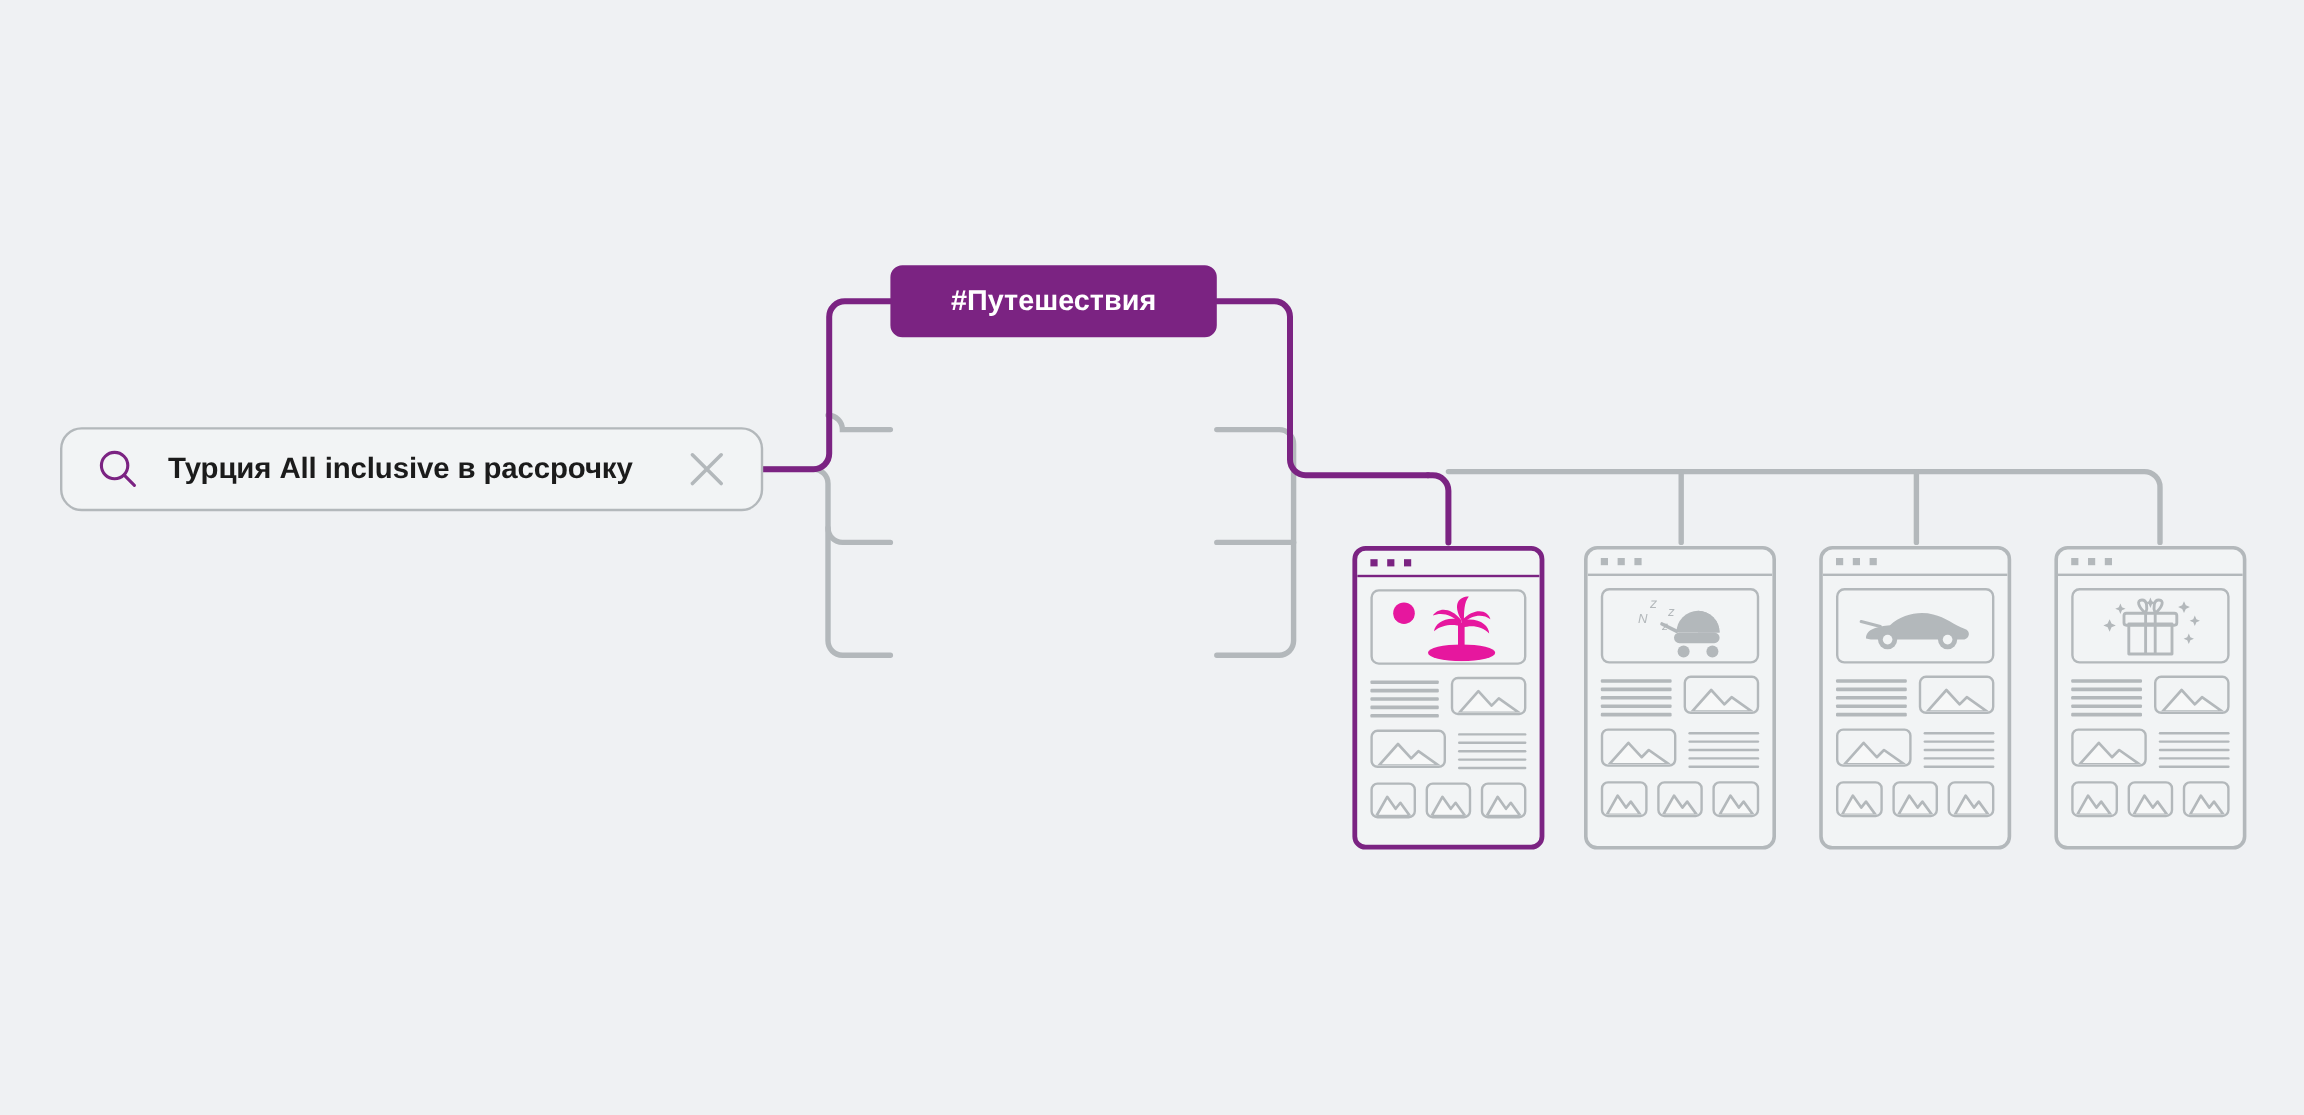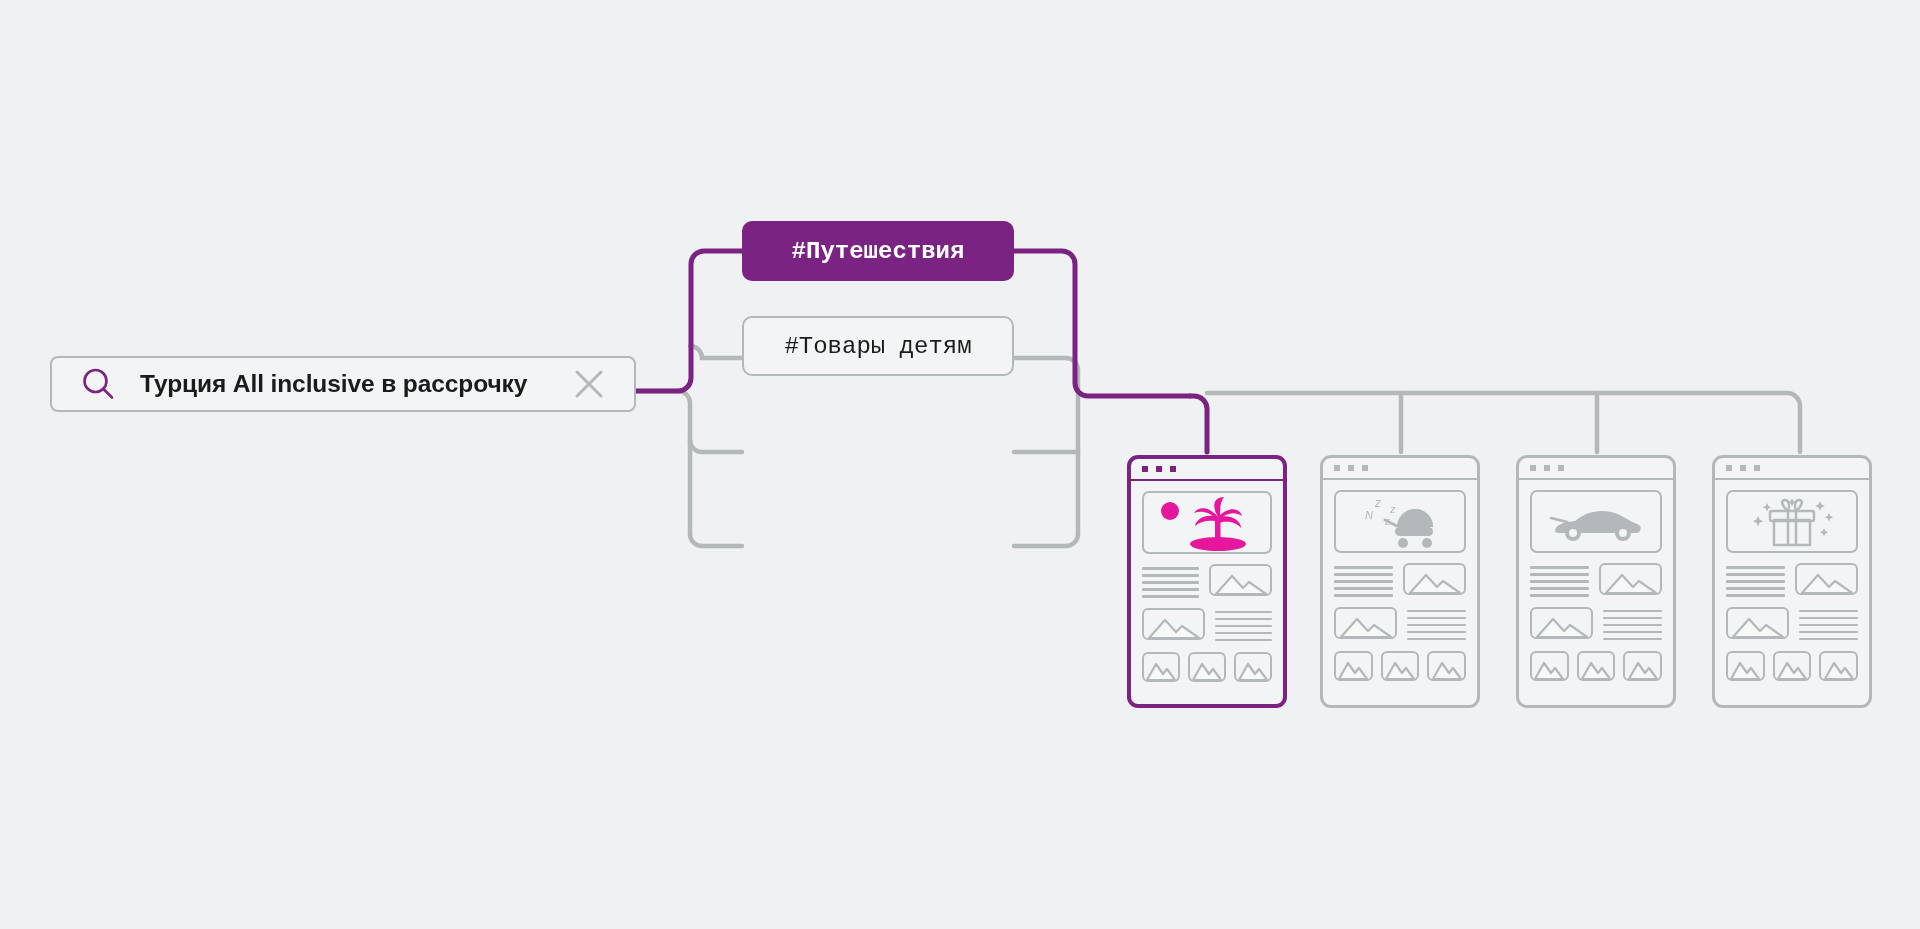--- a/index.html
+++ b/index.html
@@ -30,25 +30,25 @@
     height: 929px;
     pointer-events: none;
   }
 
   
   #search-bar {
     position: absolute;
     left: 50px;
     top: 356px;
     width: 586px;
-    height: 56px;
+    height: 70px;
     box-sizing: border-box;
     background: #F2F4F5;
     border: 2.5px solid #B3B8BB;
-    border-radius: 8px;
+    border-radius: 18px;
     display: flex;
     align-items: center;
     padding: 0 18px 0 26px;
   }
   #search-icon-wrap {
     flex: 0 0 auto;
     width: 40px;
     height: 40px;
     display: flex;
     align-items: center;
@@ -80,21 +80,20 @@
     left: 742px;
     width: 272px;
     height: 60px;
     box-sizing: border-box;
     border-radius: 10px;
     display: flex;
     align-items: center;
     justify-content: center;
     font-size: 24px;
     white-space: nowrap;
-    font-family: Liberation Mono, monospace;
   }
   .tag.inactive {
     background: #F2F4F5;
     border: 2.5px solid #B3B8BB;
     color: #1B1B1B;
     font-weight: 400;
   }
   .tag.active {
     background: #7B2382;
     border: 2.5px solid #7B2382;
@@ -246,23 +245,20 @@
     <span id="clear-icon-wrap">
       <svg width="34" height="34" viewBox="0 0 34 34">
         <line x1="5" y1="5" x2="29" y2="29" stroke="#B3B8BB" stroke-width="3" stroke-linecap="round"></line>
         <line x1="29" y1="5" x2="5" y2="29" stroke="#B3B8BB" stroke-width="3" stroke-linecap="round"></line>
       </svg>
     </span>
   </div>
 
   <div class="tag active" id="tag-0">
     <span>#Путешествия</span>
-  </div>
-  <div class="tag inactive" id="tag-1">
-    <span>#Товары детям</span>
   </div>
 
   <div class="card active" id="card-0">
     <div class="card-titlebar">
       <span class="dot"></span>
       <span class="dot"></span>
       <span class="dot"></span>
     </div>
     <div class="card-body">
       <div class="hero">

